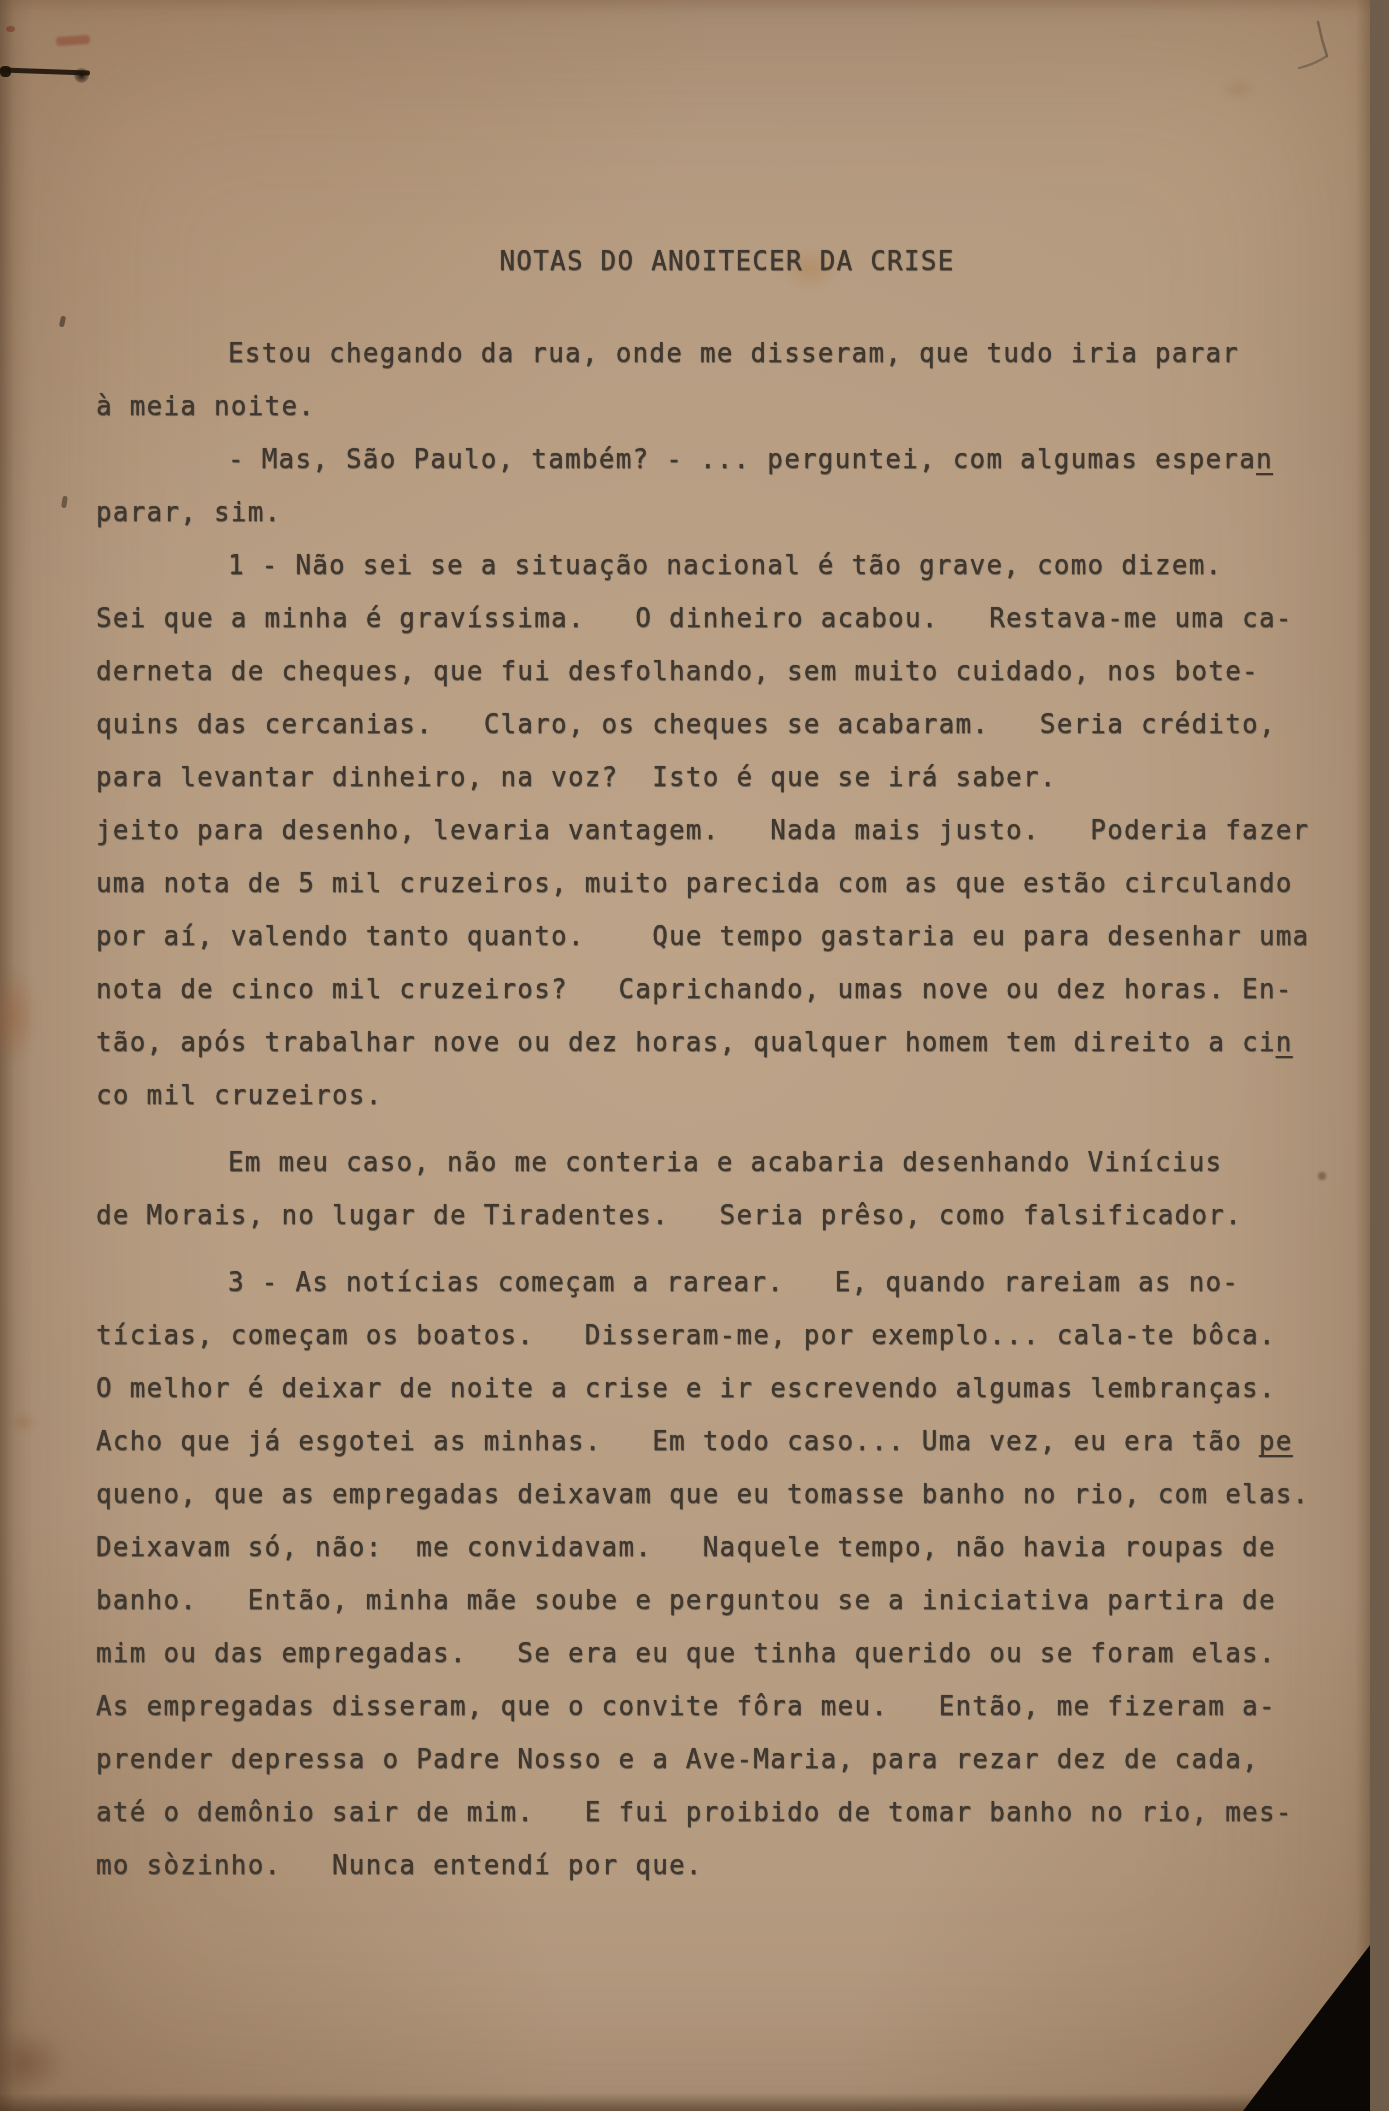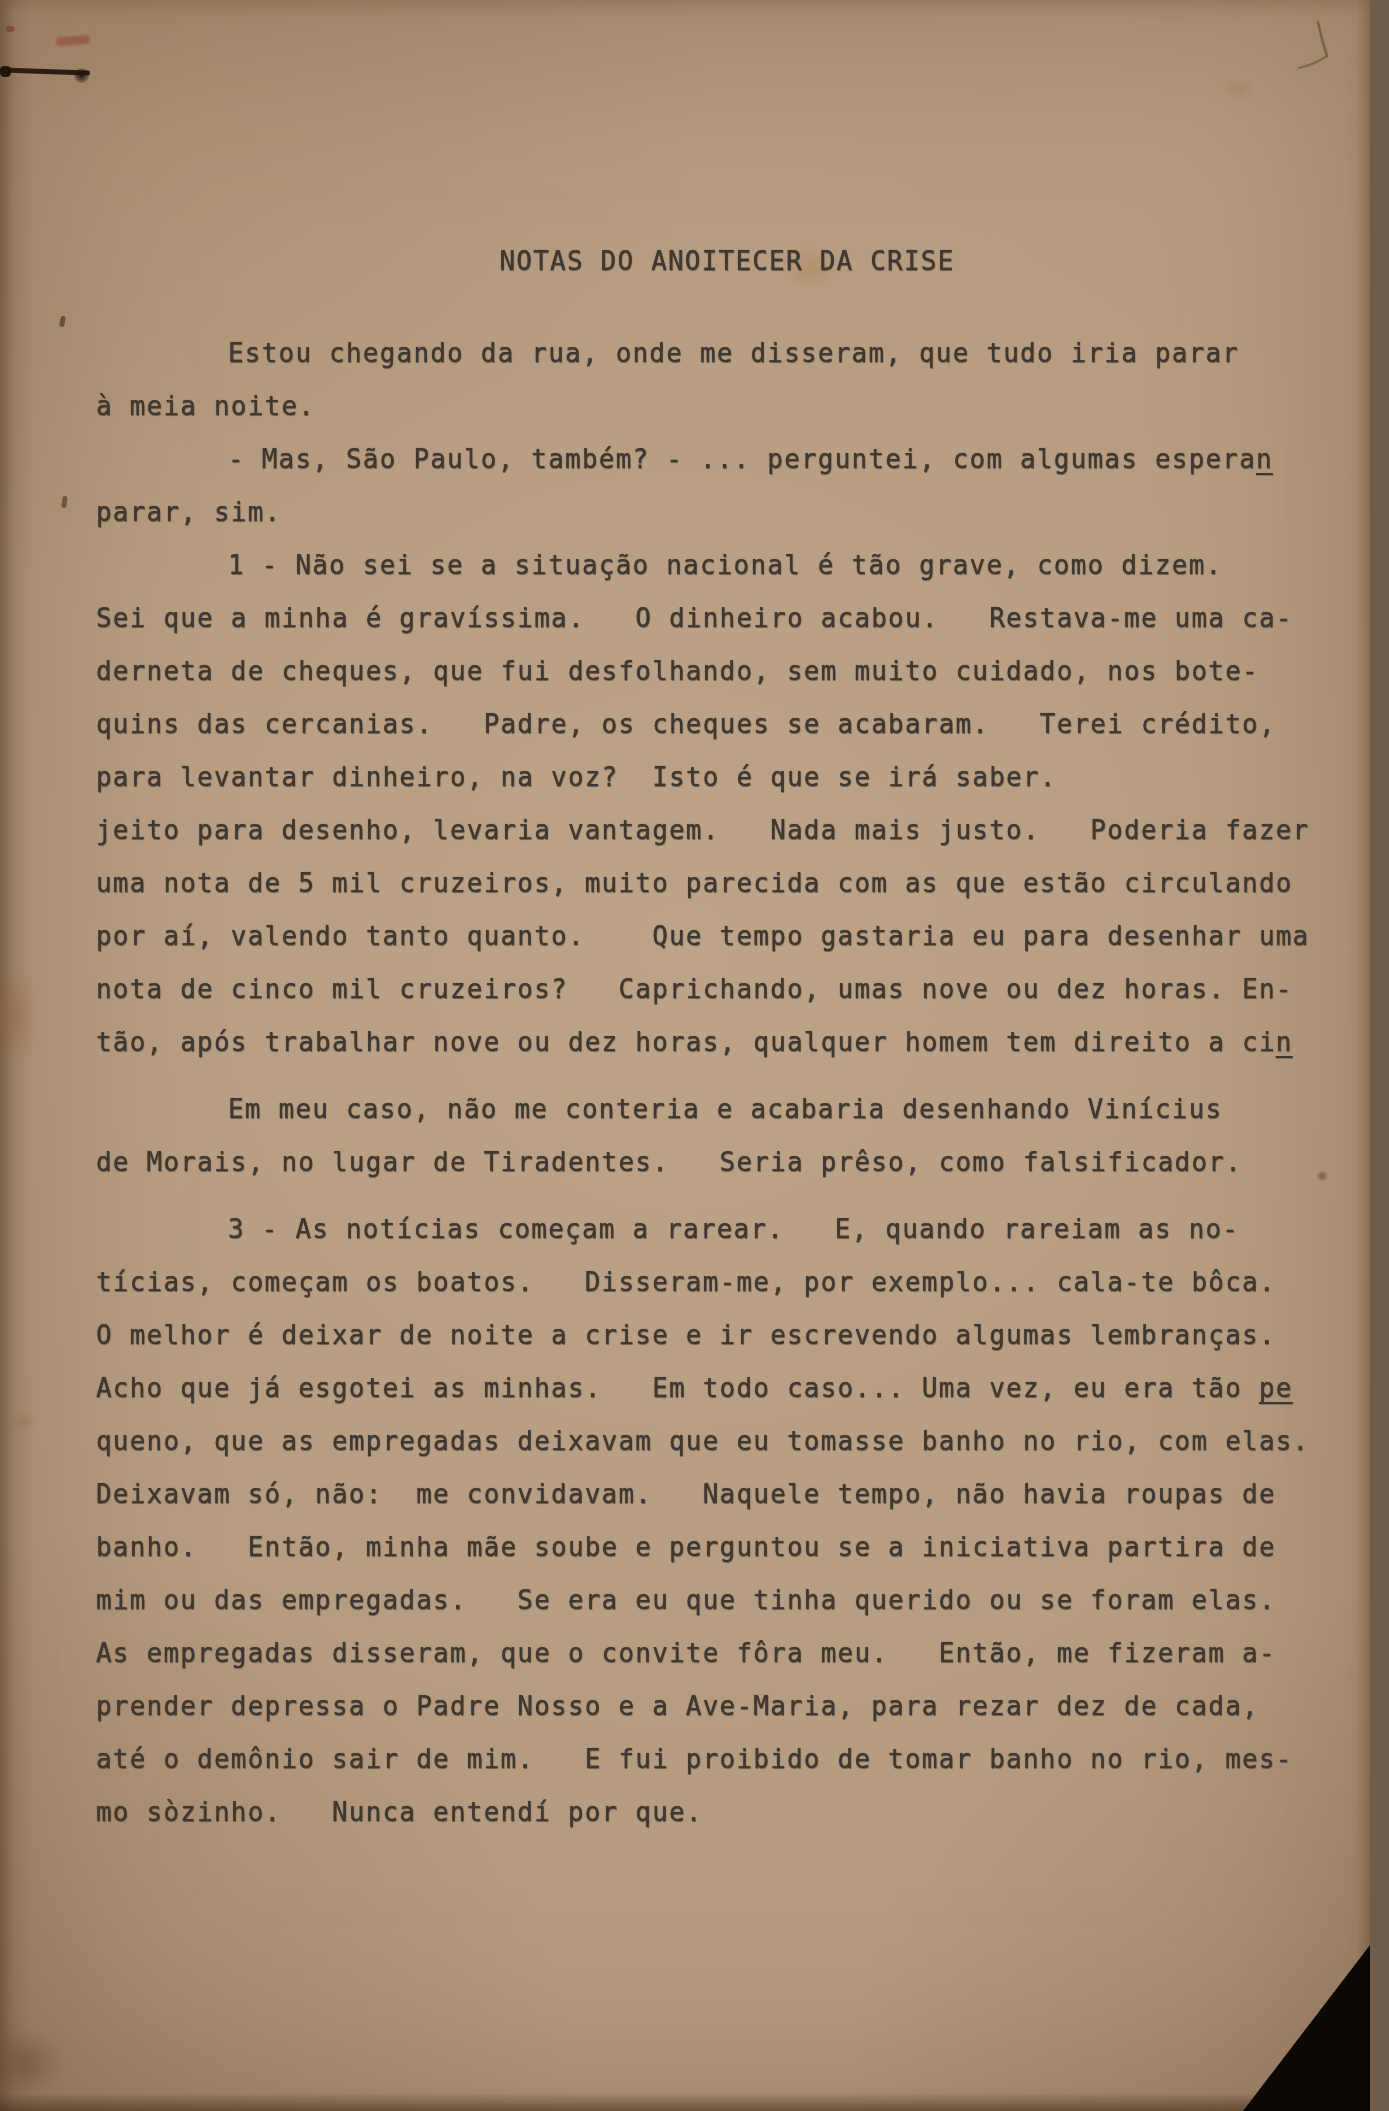--- a/index.html
+++ b/index.html
@@ -112,29 +112,30 @@
           <div class="line">à meia noite.</div>
         </div>
         <div class="para">
           <div class="line indent">- Mas, São Paulo, também? - ... perguntei, com algumas espera<span class="u">n</span></div>
           <div class="line">parar, sim.</div>
         </div>
         <div class="para">
           <div class="line indent">1 - Não sei se a situação nacional é tão grave, como dizem.</div>
           <div class="line">Sei que a minha é gravíssima.   O dinheiro acabou.   Restava-me uma ca-</div>
           <div class="line">derneta de cheques, que fui desfolhando, sem muito cuidado, nos bote-</div>
-          <div class="line">quins das cercanias.   Padre, os cheques se acabaram.   Terei crédito,</div>
+          <div class="line">quins das cercanias.   Claro, os cheques se acabaram.   Seria crédito,</div>
           <div class="line">para levantar dinheiro, na voz?  Isto é que se irá saber.</div>
         </div>
         <div class="para">
           <div class="line">jeito para desenho, levaria vantagem.   Nada mais justo.   Poderia fazer</div>
           <div class="line">uma nota de 5 mil cruzeiros, muito parecida com as que estão circulando</div>
           <div class="line">por aí, valendo tanto quanto.    Que tempo gastaria eu para desenhar uma</div>
           <div class="line">nota de cinco mil cruzeiros?   Caprichando, umas nove ou dez horas. En-</div>
           <div class="line">tão, após trabalhar nove ou dez horas, qualquer homem tem direito a ci<span class="u">n</span></div>
+          <div class="line">co mil cruzeiros.</div>
         </div>
         <div class="para extra-gap">
           <div class="line indent">Em meu caso, não me conteria e acabaria desenhando Vinícius</div>
           <div class="line">de Morais, no lugar de Tiradentes.   Seria prêso, como falsificador.</div>
         </div>
         <div class="para extra-gap">
           <div class="line indent">3 - As notícias começam a rarear.   E, quando rareiam as no-</div>
           <div class="line">tícias, começam os boatos.   Disseram-me, por exemplo... cala-te bôca.</div>
           <div class="line">O melhor é deixar de noite a crise e ir escrevendo algumas lembranças.</div>
           <div class="line">Acho que já esgotei as minhas.   Em todo caso... Uma vez, eu era tão <span class="u">pe</span></div>

